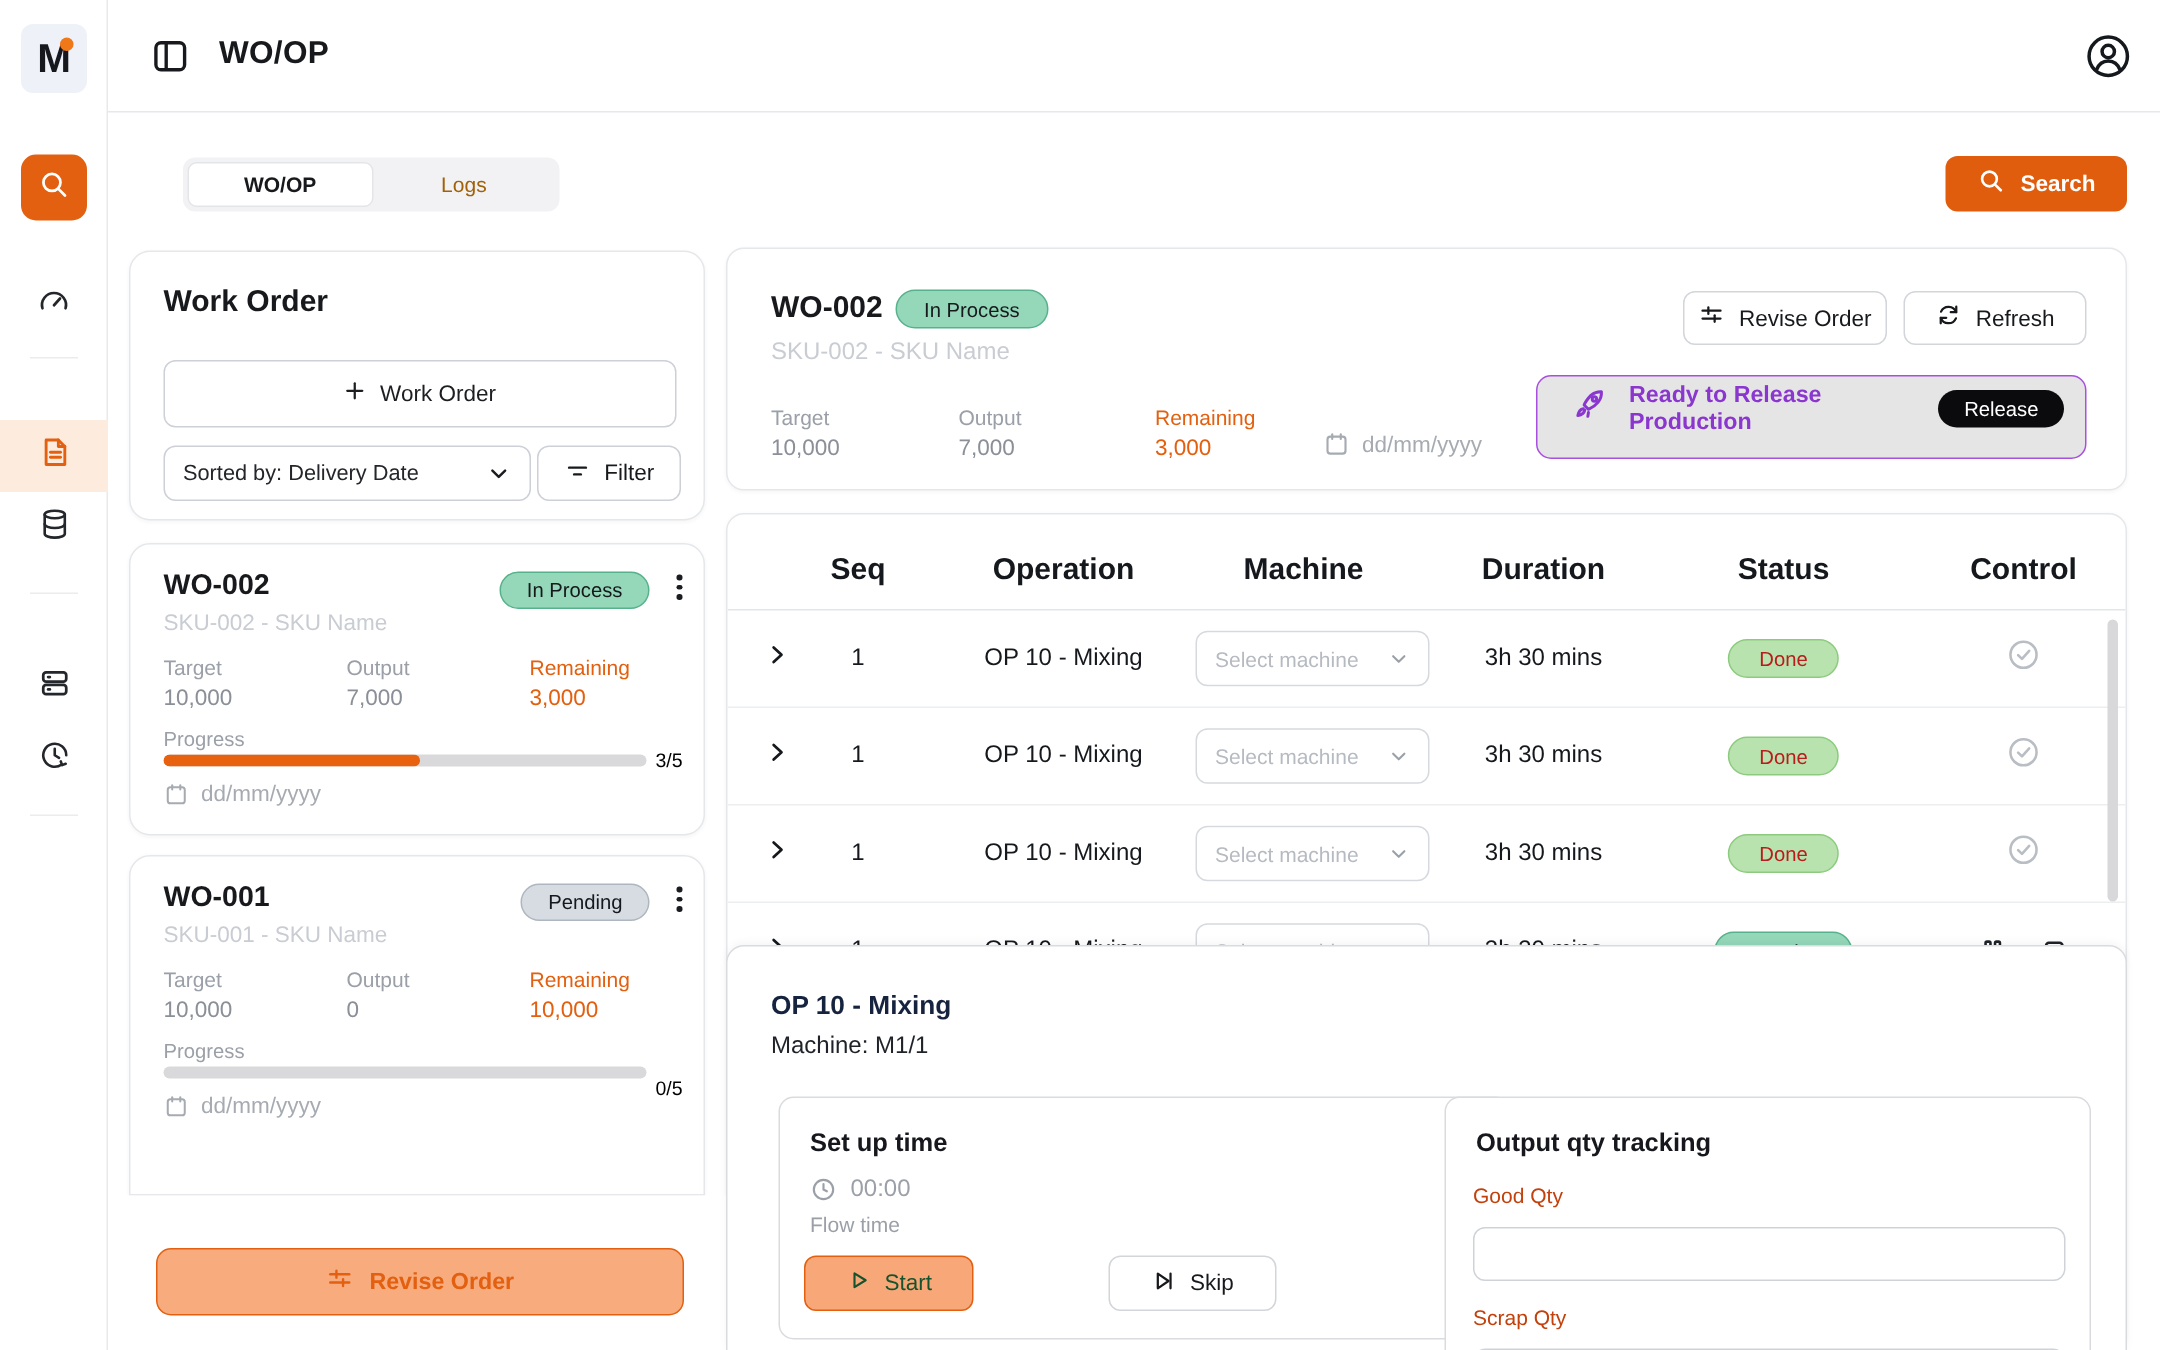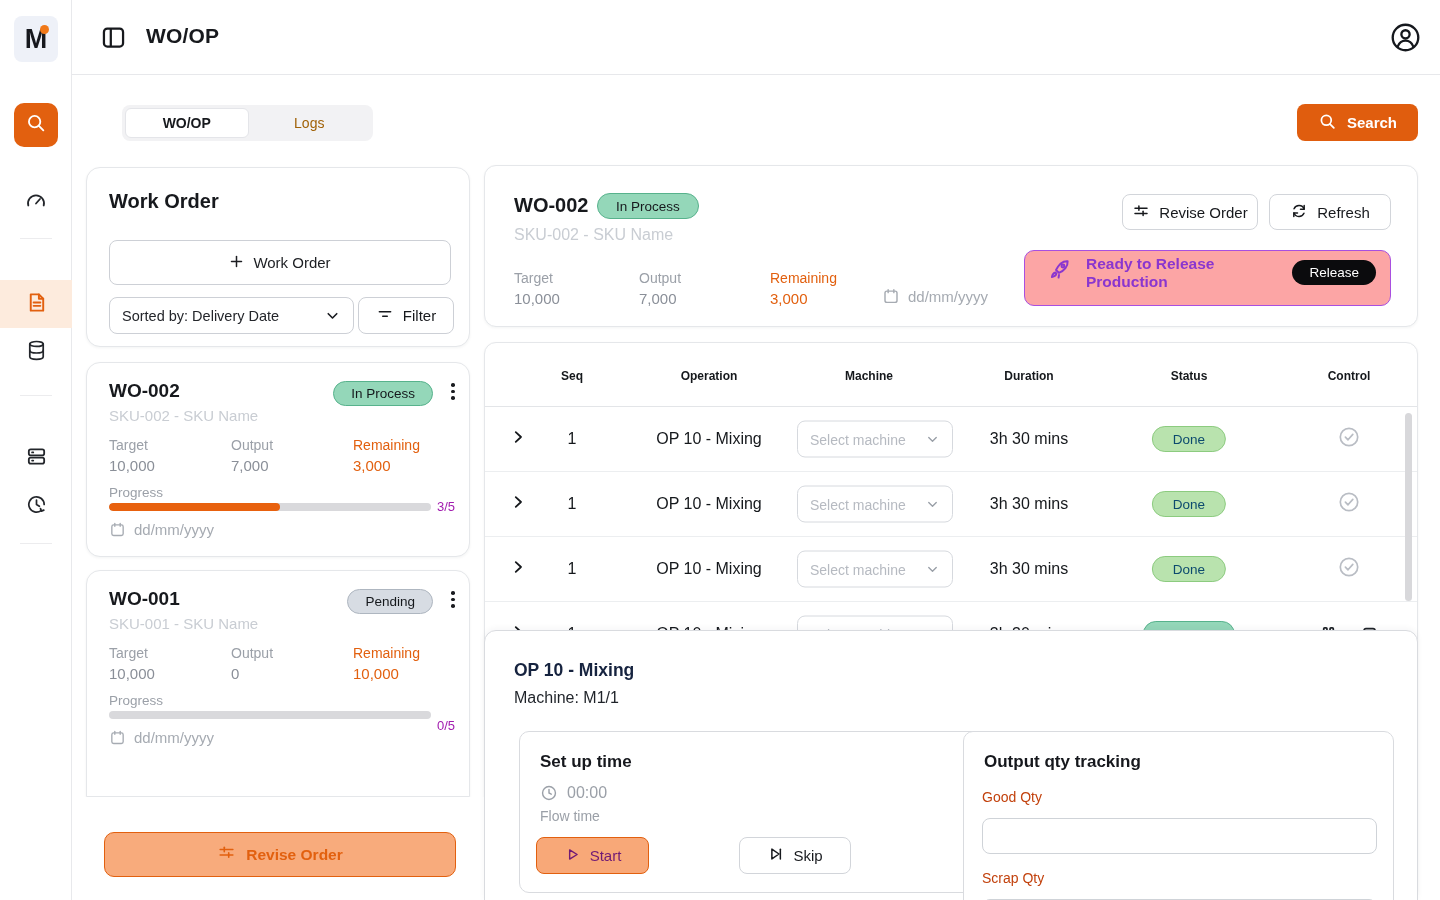--- a/index.html
+++ b/index.html
@@ -43,55 +43,55 @@
   .sort-dd svg { margin-left:auto; }
   .filter-btn { position:absolute; left:271px; top:129px; width:96px; height:37px; border:1px solid #cdd0d6; border-radius:8px;
                 display:flex; align-items:center; justify-content:center; gap:9px; font-size:15px; cursor:pointer; background:#fff; }
 
   
   .woc-title { position:absolute; left:22px; top:17px; font-size:19px; font-weight:bold; }
   .woc-sku { position:absolute; left:22px; top:44px; font-size:15px; color:#c9cdd3; }
   .badge { position:absolute; height:25px; padding:0 17px; border-radius:13px; font-size:13.5px; display:flex; align-items:center; justify-content:center; }
   .badge.inprocess { background:#94d7b9; border:1px solid #57b28c; color:#15181c; }
   .badge.pending   { background:#d7dce3; border:1px solid #aeb6c0; color:#15181c; }
-  .badge.done      { background:#b9e3ae; border:1px solid #8ccb7f; color:#0c4a6e; }
+  .badge.done      { background:#b9e3ae; border:1px solid #8ccb7f; color:#b91c1c; }
   .badge.running   { background:#94d7b9; border:1px solid #57b28c; color:#15181c; }
   .kebab { position:absolute; right:14px; top:20px; cursor:pointer; display:flex; flex-direction:column; gap:3px; }
   .kebab i { width:3.6px; height:3.6px; border-radius:50%; background:#1a1c20; }
   .stat-label { font-size:14px; color:#9ba0a8; }
   .stat-value { font-size:15px; color:#8a8f98; margin-top:4px; }
   .stat.orange .stat-label, .stat.orange .stat-value { color:#e2600f; }
   .progress-label { position:absolute; left:22px; font-size:13.5px; color:#9ba0a8; }
   .progress-track { position:absolute; left:22px; width:322px; height:8px; border-radius:4px; background:#d9d9dc; overflow:hidden; }
   .progress-fill { height:100%; border-radius:4px; background:#e8610e; }
-  .progress-count { position:absolute; right:14px; font-size:13px; color:#a21caf; }
+  .progress-count { position:absolute; right:14px; font-size:13px; color:#000000; }
   .date-row { position:absolute; left:22px; display:flex; align-items:center; gap:8px; font-size:15px; color:#a6abb2; }
   .warn-strip { position:absolute; left:1px; right:1px; bottom:0; height:28px; background:#f9e583; display:flex; align-items:center; gap:13px; padding-left:27px; color:#e2600f; font-size:14px; }
 
   .left-footer { left:72px; top:797px; width:412px; height:103px; background:#fff; z-index:20; }
   .revise-footer-btn { position:absolute; left:32px; top:35px; width:352px; height:45px; background:#f8ab7c; border:1.5px solid #e2600f;
                        border-radius:10px; color:#e2600f; font-size:15.5px; font-weight:bold; display:flex; align-items:center; justify-content:center; gap:10px; cursor:pointer; }
 
   
   .det-title { position:absolute; left:29px; top:28px; font-size:20px; font-weight:bold; }
   .det-badge { left:112px; top:27px; position:absolute; height:26px; padding:0 18px; border-radius:14px; font-size:13.5px;
                background:#94d7b9; border:1px solid #57b28c; display:flex; align-items:center; }
   .det-sku { position:absolute; left:29px; top:60px; font-size:16px; color:#c9cdd3; }
   .det-stats { position:absolute; left:29px; top:104px; display:flex; }
   .btn-outline { position:absolute; height:36px; background:#fff; border:1px solid #d2d5da; border-radius:8px; display:flex;
                  align-items:center; justify-content:center; gap:9px; font-size:15px; color:#17191d; cursor:pointer; }
-  .release-banner { position:absolute; left:539px; top:84px; width:367px; height:56px; background:#fca5a5; border:1.5px solid #a84fe0;
+  .release-banner { position:absolute; left:539px; top:84px; width:367px; height:56px; background:#e5e5e5; border:1.5px solid #a84fe0;
                     border-radius:10px; display:flex; align-items:center; padding:0 14px 11px 22px; gap:14px; }
   .release-banner .txt { color:#8a36cf; font-size:15.5px; font-weight:bold; }
   .release-btn { margin-left:auto; background:#0b0b0d; color:#fff; font-size:13.5px; height:25px; padding:0 17px; border-radius:13px;
                  display:flex; align-items:center; cursor:pointer; }
 
   
   .tbl-head { position:absolute; left:0; top:0; width:100%; height:64px; border-bottom:1px solid #e3e5e8; }
-  .tbl-head span { position:absolute; top:26px; transform:translateX(-50%); font-size:12px; font-weight:bold; color:#15181c; }
+  .tbl-head span { position:absolute; top:26px; transform:translateX(-50%); font-size:20px; font-weight:bold; color:#15181c; }
   .trow { position:absolute; left:0; width:100%; height:65px; border-bottom:1px solid #eceef0; }
   .tcell { position:absolute; top:50%; transform:translate(-50%,-50%); font-size:16px; color:#15181c; }
   .row-chevron { position:absolute; left:24px; top:50%; transform:translateY(-50%); color:#15181c; cursor:pointer; }
   .machine-dd { position:absolute; left:312px; top:50%; transform:translateY(-50%); width:156px; height:37px; border:1px solid #d6d9de;
                 border-radius:8px; display:flex; align-items:center; padding:0 12px; font-size:14px; color:#b6bac1; cursor:pointer; background:#fff; }
   .machine-dd svg { margin-left:auto; }
   .col-seq{left:87px} .col-op{left:224px} .col-dur{left:544px} .col-status{left:704px} .col-ctrl{left:864px}
   .status-pill { position:absolute; left:704px; top:50%; transform:translate(-50%,-50%); height:26px; padding:0 20px; border-radius:14px;
                  font-size:13.5px; display:flex; align-items:center; }
   .ctrl-check { position:absolute; left:864px; top:50%; transform:translate(-50%,-50%); color:#b9bdc4; cursor:pointer; }
@@ -102,21 +102,21 @@
   
   .sheet { left:484px; top:630px; width:934px; height:271px; background:#fff; border:1px solid #d9dbdf;
            border-radius:12px 12px 0 0; z-index:25; overflow:hidden; position:absolute; box-shadow:0 -2px 6px rgba(25,30,40,.04); }
   .sheet-title { position:absolute; left:29px; top:29px; font-size:17.5px; font-weight:bold; color:#16233f; }
   .sheet-machine { position:absolute; left:29px; top:58px; font-size:16px; color:#1f2329; }
   .sub-card { position:absolute; border:1px solid #d9dbdf; border-radius:10px; background:#fff; }
   .sub-title { position:absolute; left:20px; top:20px; font-size:17px; font-weight:bold; color:#16181d; }
   .flow-time { position:absolute; left:20px; top:52px; display:flex; align-items:center; gap:9px; font-size:16px; color:#9ba0a8; }
   .flow-label { position:absolute; left:20px; top:76px; font-size:14px; color:#9ba0a8; }
   .start-btn { position:absolute; left:16px; top:105px; width:113px; height:37px; background:#f8a878; border:1.5px solid #e2600f; border-radius:8px;
-               color:#701a75; font-size:15px; display:flex; align-items:center; justify-content:center; gap:9px; cursor:pointer; }
+               color:#14532d; font-size:15px; display:flex; align-items:center; justify-content:center; gap:9px; cursor:pointer; }
   .skip-btn { position:absolute; left:219px; top:105px; width:112px; height:37px; background:#fff; border:1px solid #d2d5da; border-radius:8px;
               color:#17191d; font-size:15px; display:flex; align-items:center; justify-content:center; gap:8px; cursor:pointer; }
   .qty-label { position:absolute; left:18px; font-size:14px; color:#c2410c; }
   .qty-input { position:absolute; left:18px; width:395px; height:36px; border:1px solid #cfd3d8; border-radius:8px; background:#fff; }
 </style>
 </head>
 <body>
 
 <div class="abs sidebar">
   <div class="logo">

